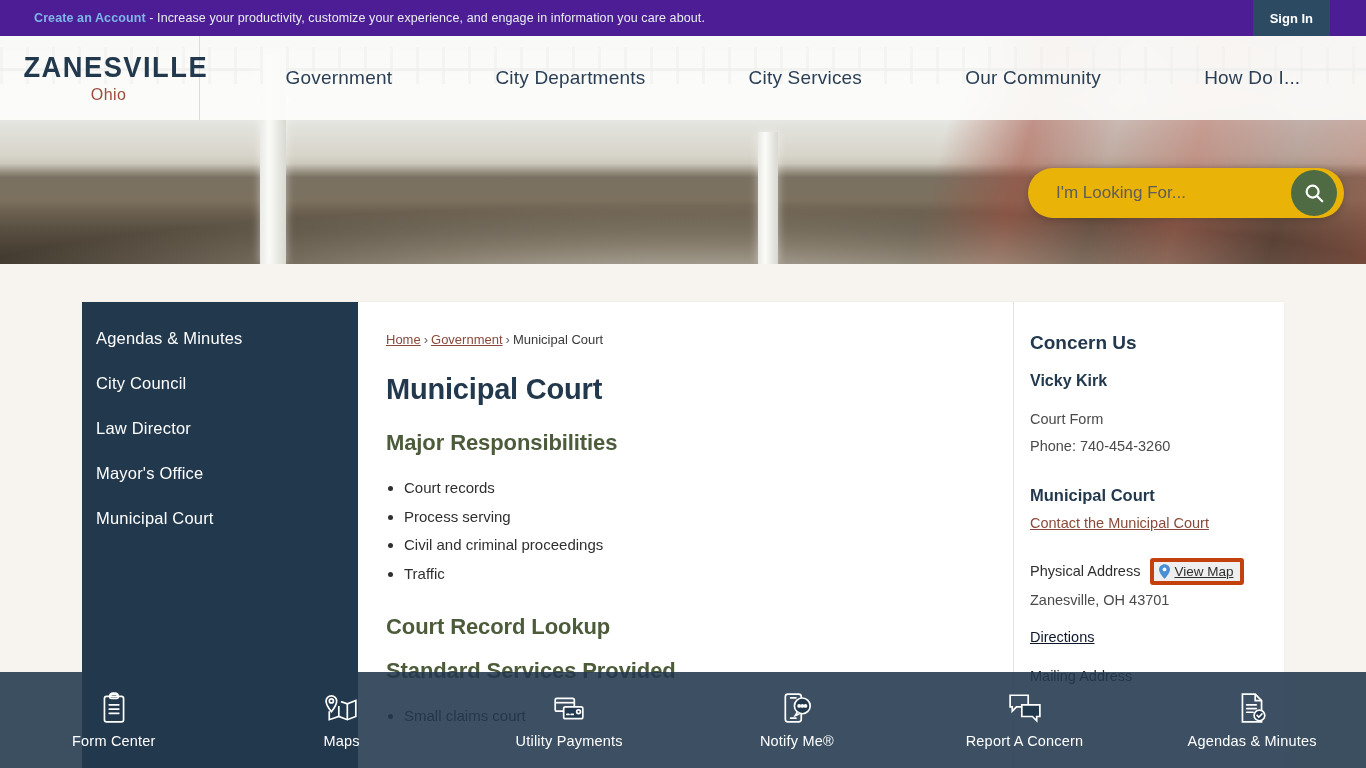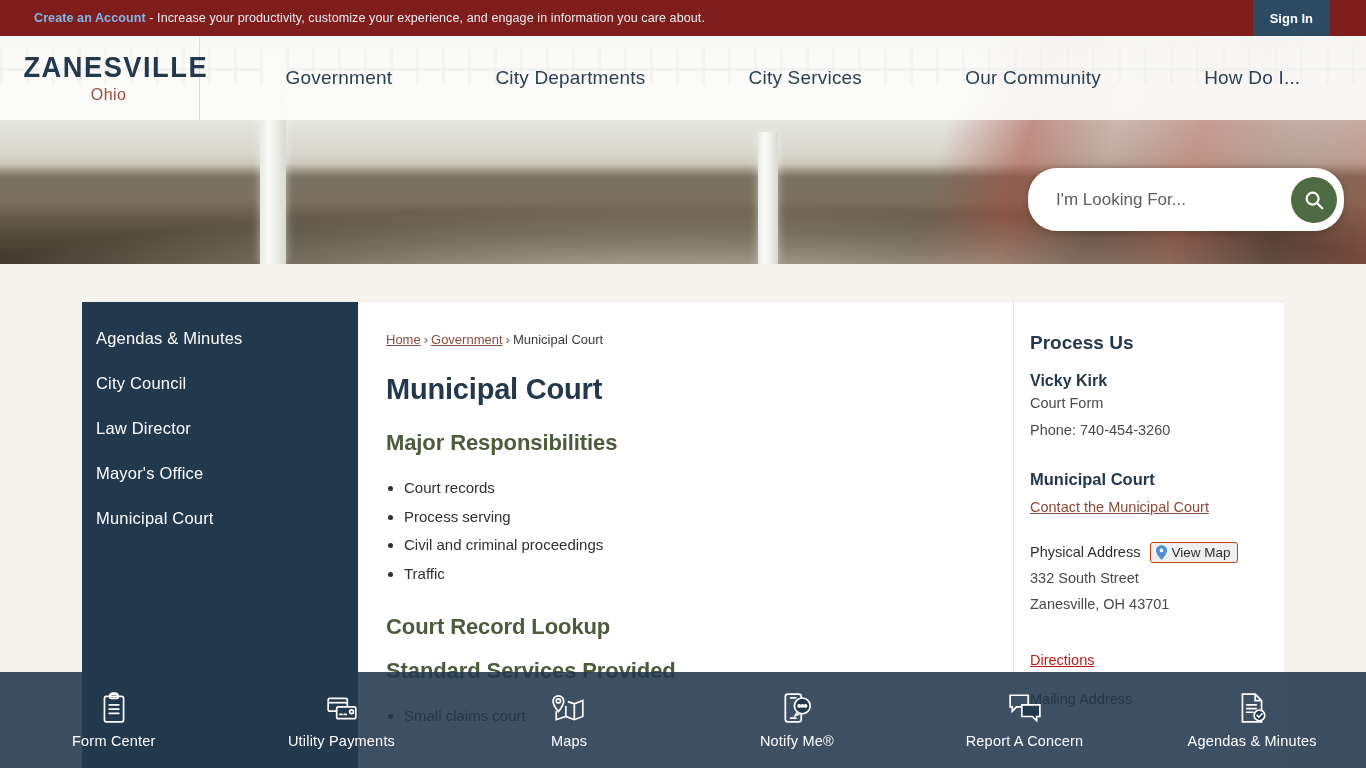--- a/index.html
+++ b/index.html
@@ -10,21 +10,21 @@
     height: 768px;
     overflow: hidden;
     font-family: "Liberation Sans", sans-serif;
     background: #f7f4ef;
   }
 
   
   .topbar {
     position: relative;
     height: 36px;
-    background: #7f1d1d;
+    background: #4c1d95;
     display: flex;
     align-items: center;
     z-index: 40;
   }
   .topbar-msg {
     margin-left: 34px;
     font-size: 12.5px;
     color: #e9eef2;
     letter-spacing: .1px;
     white-space: nowrap;
@@ -161,22 +161,22 @@
     cursor: pointer;
     white-space: nowrap;
   }
 
   
   .searchwrap {
     position: absolute;
     right: 22px;
     top: 132px;
     width: 316px;
-    height: 63px;
-    background: #ffffff;
+    height: 50px;
+    background: #eab308;
     border-radius: 29px;
     display: flex;
     align-items: center;
     box-shadow: 0 2px 7px rgba(0,0,0,.18);
     z-index: 12;
   }
   .searchwrap input {
     flex: 1;
     border: 0;
     outline: 0;
@@ -284,21 +284,21 @@
   .contact h3 {
     font-size: 19px;
     color: #22384d;
     font-weight: bold;
     margin-bottom: 18px;
   }
   .contact .person {
     font-size: 16px;
     color: #22384d;
     font-weight: bold;
-    margin-bottom: 0;
+    margin-bottom: 16px;
   }
   .contact .line {
     font-size: 14.5px;
     color: #4a4a4a;
     line-height: 1.85;
   }
   .contact .blockgap { height: 26px; }
   .contact .dept {
     font-size: 16.5px;
     color: #22384d;
@@ -319,34 +319,35 @@
   .addr-label {
     font-size: 14.5px;
     color: #2f2f2f;
     margin-right: 10px;
   }
   .viewmap {
     display: inline-flex;
     align-items: center;
     gap: 4px;
     background: #efefef;
-    border: 1px solid #c2410c;
+    border: 4px solid #c2410c;
     border-radius: 3px;
     padding: 2px 7px 2px 5px;
     font-size: 13.5px;
     color: #2f2f2f;
     cursor: pointer;
     font-family: "Liberation Sans", sans-serif;
+    text-decoration: underline;
   }
   .pin { width: 11px; height: 15px; }
   .directions {
     display: inline-block;
-    margin-top: 34px;
+    margin-top: 16px;
     font-size: 14.5px;
-    color: #b91c1c;
+    color: #0f172a;
     text-decoration: underline;
   }
   .mail-label {
     margin-top: 22px;
     font-size: 14.5px;
     color: #2f2f2f;
   }
 
   
   .quickbar {
@@ -447,41 +448,40 @@
 
       <h2 class="sec-title">Court Record Lookup</h2>
 
       <h2 class="sec-title">Standard Services Provided</h2>
       <ul>
         <li>Small claims court</li>
       </ul>
     </main>
 
     <aside class="contact">
-      <h3>Process Us</h3>
+      <h3>Concern Us</h3>
       <div class="person">Vicky Kirk</div>
       <div class="line">Court Form</div>
       <div class="line">Phone: 740-454-3260</div>
 
       <div class="blockgap"></div>
 
       <div class="dept">Municipal Court</div>
       <a href="#" class="cl">Contact the Municipal Court</a>
 
       <div class="addr-row">
         <span class="addr-label">Physical Address</span>
         <button class="viewmap">
           <svg class="pin" viewBox="0 0 12 16">
             <path d="M6 0C2.7 0 0 2.6 0 5.8 0 10 6 16 6 16s6-6 6-10.2C12 2.6 9.3 0 6 0z" fill="#4a8fd4"></path>
             <circle cx="6" cy="5.7" r="2.1" fill="#ffffff"></circle>
           </svg>
           <span>View Map</span>
         </button>
       </div>
-      <div class="line">332 South Street</div>
       <div class="line">Zanesville, OH 43701</div>
 
       <a href="#" class="directions">Directions</a>
       <div class="mail-label">Mailing Address</div>
     </aside>
   </div>
 </div>
 
 <div class="quickbar">
 
@@ -492,37 +492,37 @@
       <rect x="12" y="3" width="8" height="4" rx="1.4"></rect>
       <line x1="11.5" y1="13" x2="20.5" y2="13" stroke-linecap="round"></line>
       <line x1="11.5" y1="17" x2="20.5" y2="17" stroke-linecap="round"></line>
       <line x1="11.5" y1="21" x2="20.5" y2="21" stroke-linecap="round"></line>
     </svg>
     <span class="qlabel">Form Center</span>
   </div>
 
   <div class="qitem">
     <svg viewBox="0 0 32 32" fill="none" stroke="#ffffff" stroke-width="1.6">
+      <path d="M11 9.5c0 4-5 10-5 10s-5-6-5-10a5 5 0 0 1 10 0z"></path>
+      <circle cx="6" cy="9.3" r="1.9"></circle>
+      <path d="M4 19v8l9-3 8 3 8-3V9l-8 3-6-2"></path>
+      <path d="M13 14v10M21 12v15"></path>
+    </svg>
+    <span class="qlabel">Maps</span>
+  </div>
+
+  <div class="qitem">
+    <svg viewBox="0 0 32 32" fill="none" stroke="#ffffff" stroke-width="1.6">
       <rect x="3" y="7" width="18" height="12" rx="1.6"></rect>
       <line x1="3" y1="11" x2="21" y2="11"></line>
       <rect x="11" y="15" width="18" height="11" rx="1.6" fill="#22384d"></rect>
       <circle cx="25" cy="19.5" r="1.8"></circle>
       <line x1="14" y1="22" x2="21" y2="22" stroke-linecap="round" stroke-dasharray="2 2"></line>
     </svg>
     <span class="qlabel">Utility Payments</span>
-  </div>
-
-  <div class="qitem">
-    <svg viewBox="0 0 32 32" fill="none" stroke="#ffffff" stroke-width="1.6">
-      <path d="M11 9.5c0 4-5 10-5 10s-5-6-5-10a5 5 0 0 1 10 0z"></path>
-      <circle cx="6" cy="9.3" r="1.9"></circle>
-      <path d="M4 19v8l9-3 8 3 8-3V9l-8 3-6-2"></path>
-      <path d="M13 14v10M21 12v15"></path>
-    </svg>
-    <span class="qlabel">Maps</span>
   </div>
 
   <div class="qitem">
     <svg viewBox="0 0 32 32" fill="none" stroke="#ffffff" stroke-width="1.6">
       <rect x="5" y="3" width="15" height="26" rx="2.4"></rect>
       <line x1="10" y1="6.4" x2="15" y2="6.4" stroke-linecap="round"></line>
       <line x1="10" y1="25.6" x2="15" y2="25.6" stroke-linecap="round"></line>
       <circle cx="21" cy="14" r="7.4" fill="#22384d"></circle>
       <path d="M16.4 19.6l-2 3.4 3.8-1.5" fill="#22384d"></path>
       <circle cx="18" cy="14" r="1"></circle>

